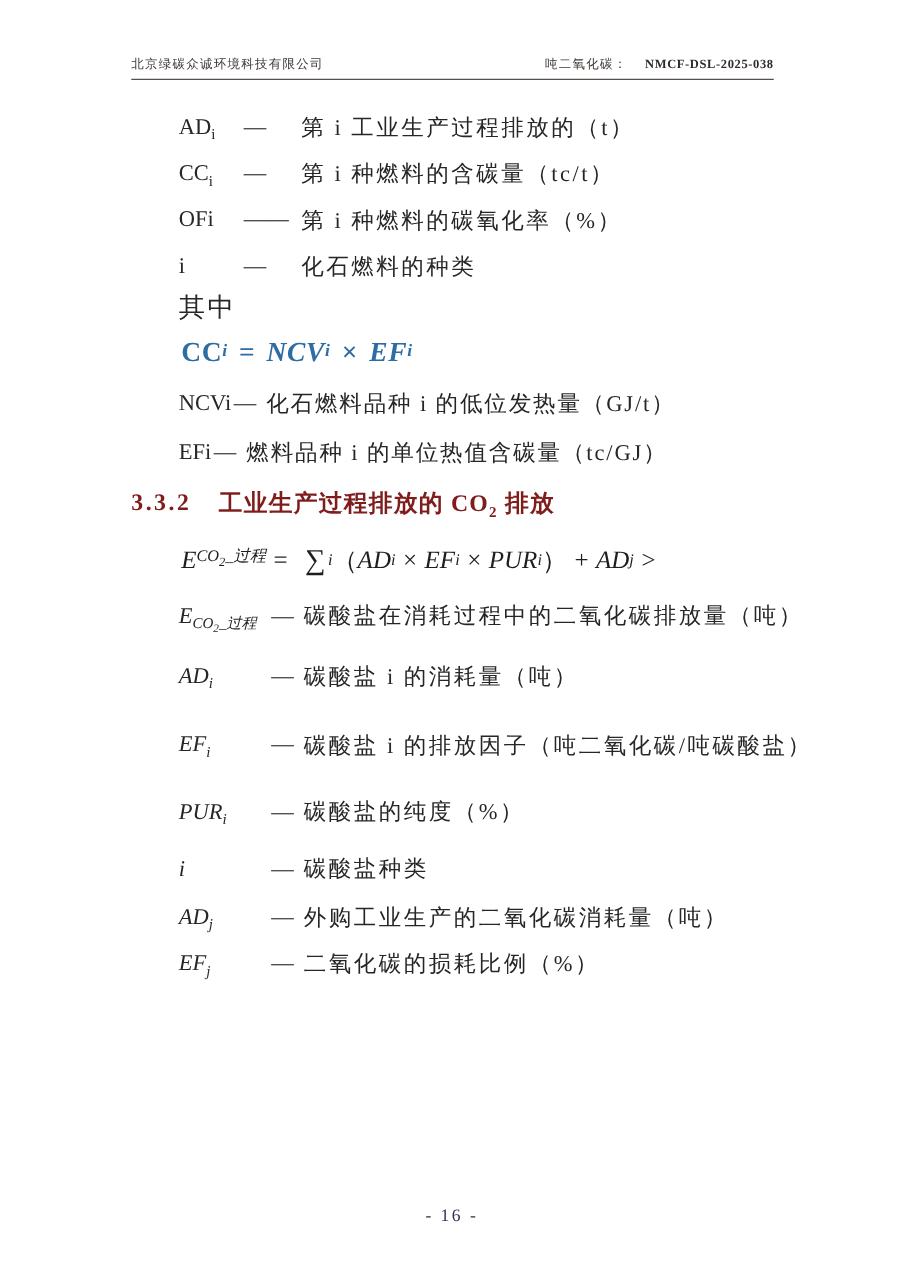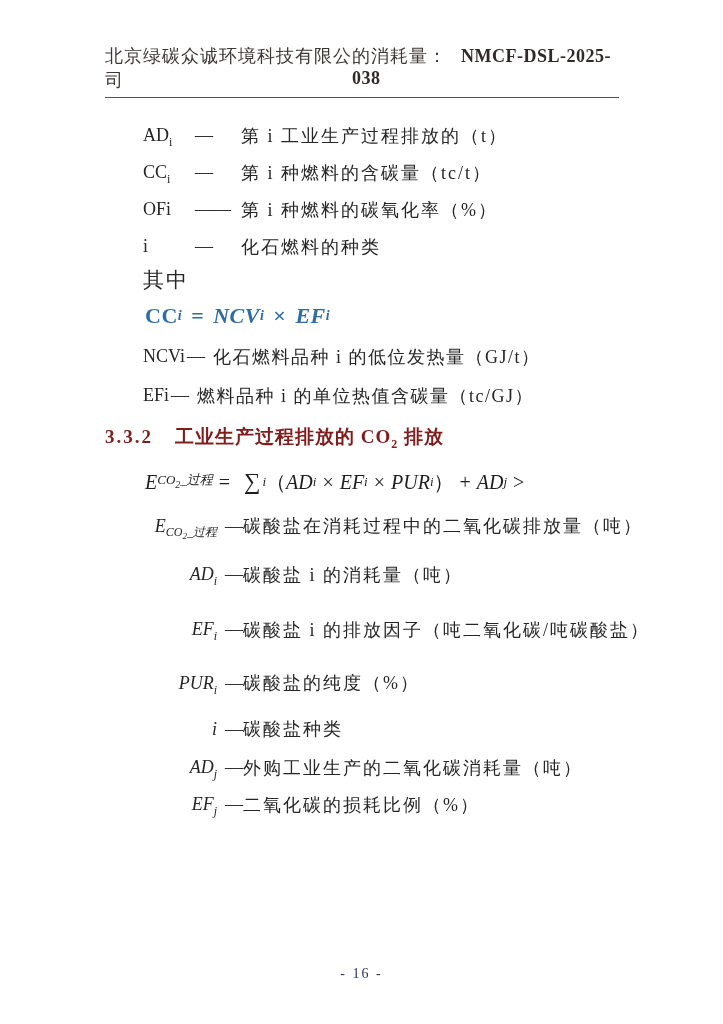--- a/index.html
+++ b/index.html
@@ -4,22 +4,22 @@
 <style>
   html,body { margin:0; padding:0; background:#ffffff; }
   .page {
     position:relative; width:723px; height:1024px; background:#ffffff;
     font-family:"Liberation Serif","DejaVu Serif",serif;
     color:#262626; overflow:hidden; box-sizing:border-box;
   }
   
   .hdr {
     margin:44px 104px 0 105px;
-    display:flex; justify-content:space-between; align-items:flex-start;
-    font-size:18px; color:#3d3734; letter-spacing:1px;
+    display:flex; justify-content:space-between; align-items:center;
+    font-size:10px; color:#3d3734; letter-spacing:1px;
     border-bottom:1.5px solid #55504d; padding-bottom:5px;
   }
   .hdr .num { font-weight:bold; letter-spacing:0.5px; color:#2f2a28; }
   .hdr .lbl { margin-right:14px; }
   
   .content { margin:0 103px 0 105px; }
   
   .defs1 { margin-top:19px; }
   .def-row { display:flex; align-items:center; font-size:18px; letter-spacing:1px; }
   .defs1 .def-row { height:37px; }
@@ -60,21 +60,21 @@
   .formula-e {
     margin-top:6px; height:46px; display:flex; align-items:center;
     padding-left:40px; font-size:20px; font-style:italic; color:#1e1e1e;
   }
   .formula-e sub { font-size:13px; }
   .formula-e sub sub { font-size:10px; }
   .formula-e .sum { font-size:23px; font-style:normal; margin:0 2px 0 8px; }
   .formula-e .op { margin:0 6px; font-style:normal; }
   .formula-e .paren { font-style:normal; letter-spacing:0; }
   
-  .defs2 .def-row { letter-spacing:1px;text-align:right; }
+  .defs2 .def-row { letter-spacing:1px; }
   .defs2 .term { width:74px; font-style:italic; letter-spacing:0; }
   .defs2 .dash { width:26px; }
   .defs2 .desc { letter-spacing:2px; }
   .r-e   { height:42px; }
   .r-ad  { height:55px; }
   .r-ef  { height:55px; }
   .r-pur { height:52px; }
   .r-i   { height:40px; }
   .r-adj { height:37px; }
   .r-efj { height:37px; }
@@ -87,21 +87,21 @@
   }
 </style>
 </head>
 <body>
 
 <div class="page">
 
   <div class="hdr">
     <span>北京绿碳众诚环境科技有限公司</span>
     <span>
-      <span class="lbl">的消耗量：</span><span class="num">NMCF-DSL-2025-038</span>
+      <span class="lbl">吨二氧化碳：</span><span class="num">NMCF-DSL-2025-038</span>
     </span>
   </div>
 
   <div class="content">
 
     <div class="defs1">
       <div class="def-row indent">
         <span class="term"><span>AD</span><sub>i</sub></span>
         <span class="dash">—</span>
         <span class="desc">第 i 工业生产过程排放的（t）</span>

